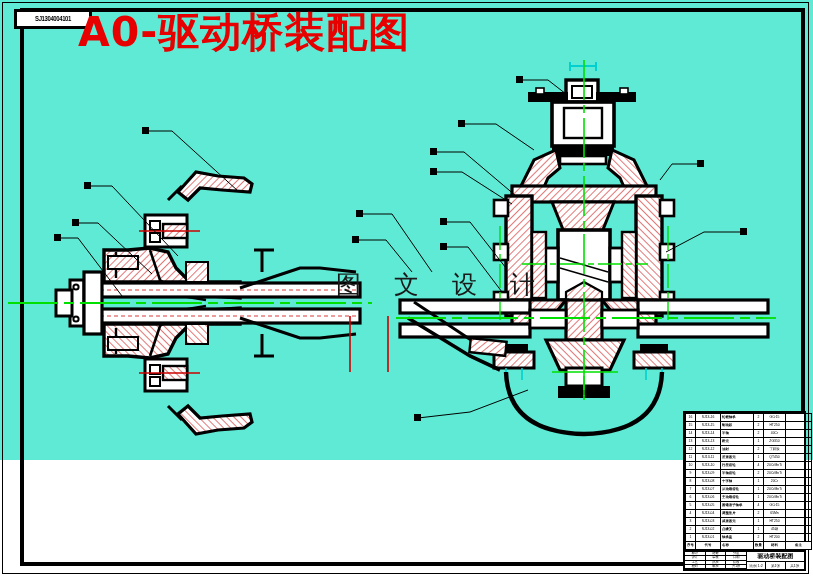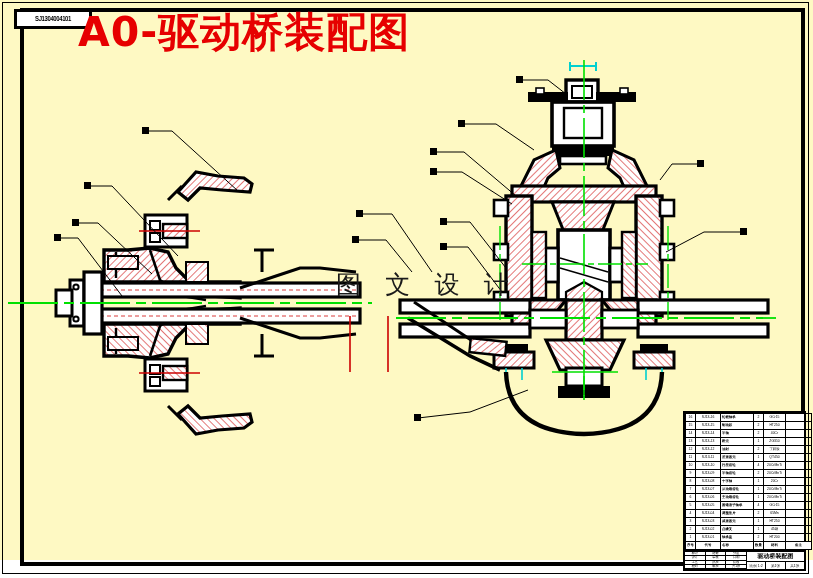--- a/index.html
+++ b/index.html
@@ -1,21 +1,21 @@
 <!DOCTYPE html>
 <html><head>
 <meta charset="utf-8">
 <title>A0-驱动桥装配图</title>
 <style>
   html,body{margin:0;padding:0;background:#ffffff;}
   body{
     width:813px;height:578px;overflow:hidden;position:relative;
     font-family:"Liberation Sans","DejaVu Sans",sans-serif;
   }
-  #root{position:absolute;inset:0;width:813px;height:560px;background:#fef9c3;}
+  #root{position:absolute;inset:0;width:813px;height:460px;background:#5eead4;}
 
   
   .outer-border{
     position:absolute;left:2px;top:2px;width:807px;height:572px;
     border:1px solid #000;box-sizing:border-box;
   }
   .inner-frame{
     position:absolute;left:20px;top:8px;width:785px;height:558px;
     border:4px solid #000;box-sizing:border-box;
   }
@@ -37,21 +37,21 @@
     position:absolute;left:78px;top:5px;z-index:6;
     color:#e60000;font-size:41px;font-weight:bold;
     letter-spacing:1px;white-space:nowrap;
     font-family:"DejaVu Sans","Liberation Sans",sans-serif;
   }
 
   
   .watermark{
     position:absolute;left:336px;top:268px;z-index:5;
     font-size:25px;color:#1a1a1a;letter-spacing:9px;white-space:nowrap;
-    font-family:Liberation Serif, serif;
+    font-family:Liberation Mono, monospace;
   }
 
   
   svg.canvas{position:absolute;left:0;top:0;width:813px;height:578px;z-index:2;}
 
   
   .title-block{
     position:absolute;left:683px;top:411px;width:123px;height:160px;
     background:#fff;border:2px solid #000;box-sizing:border-box;z-index:7;
     display:flex;flex-direction:column;

